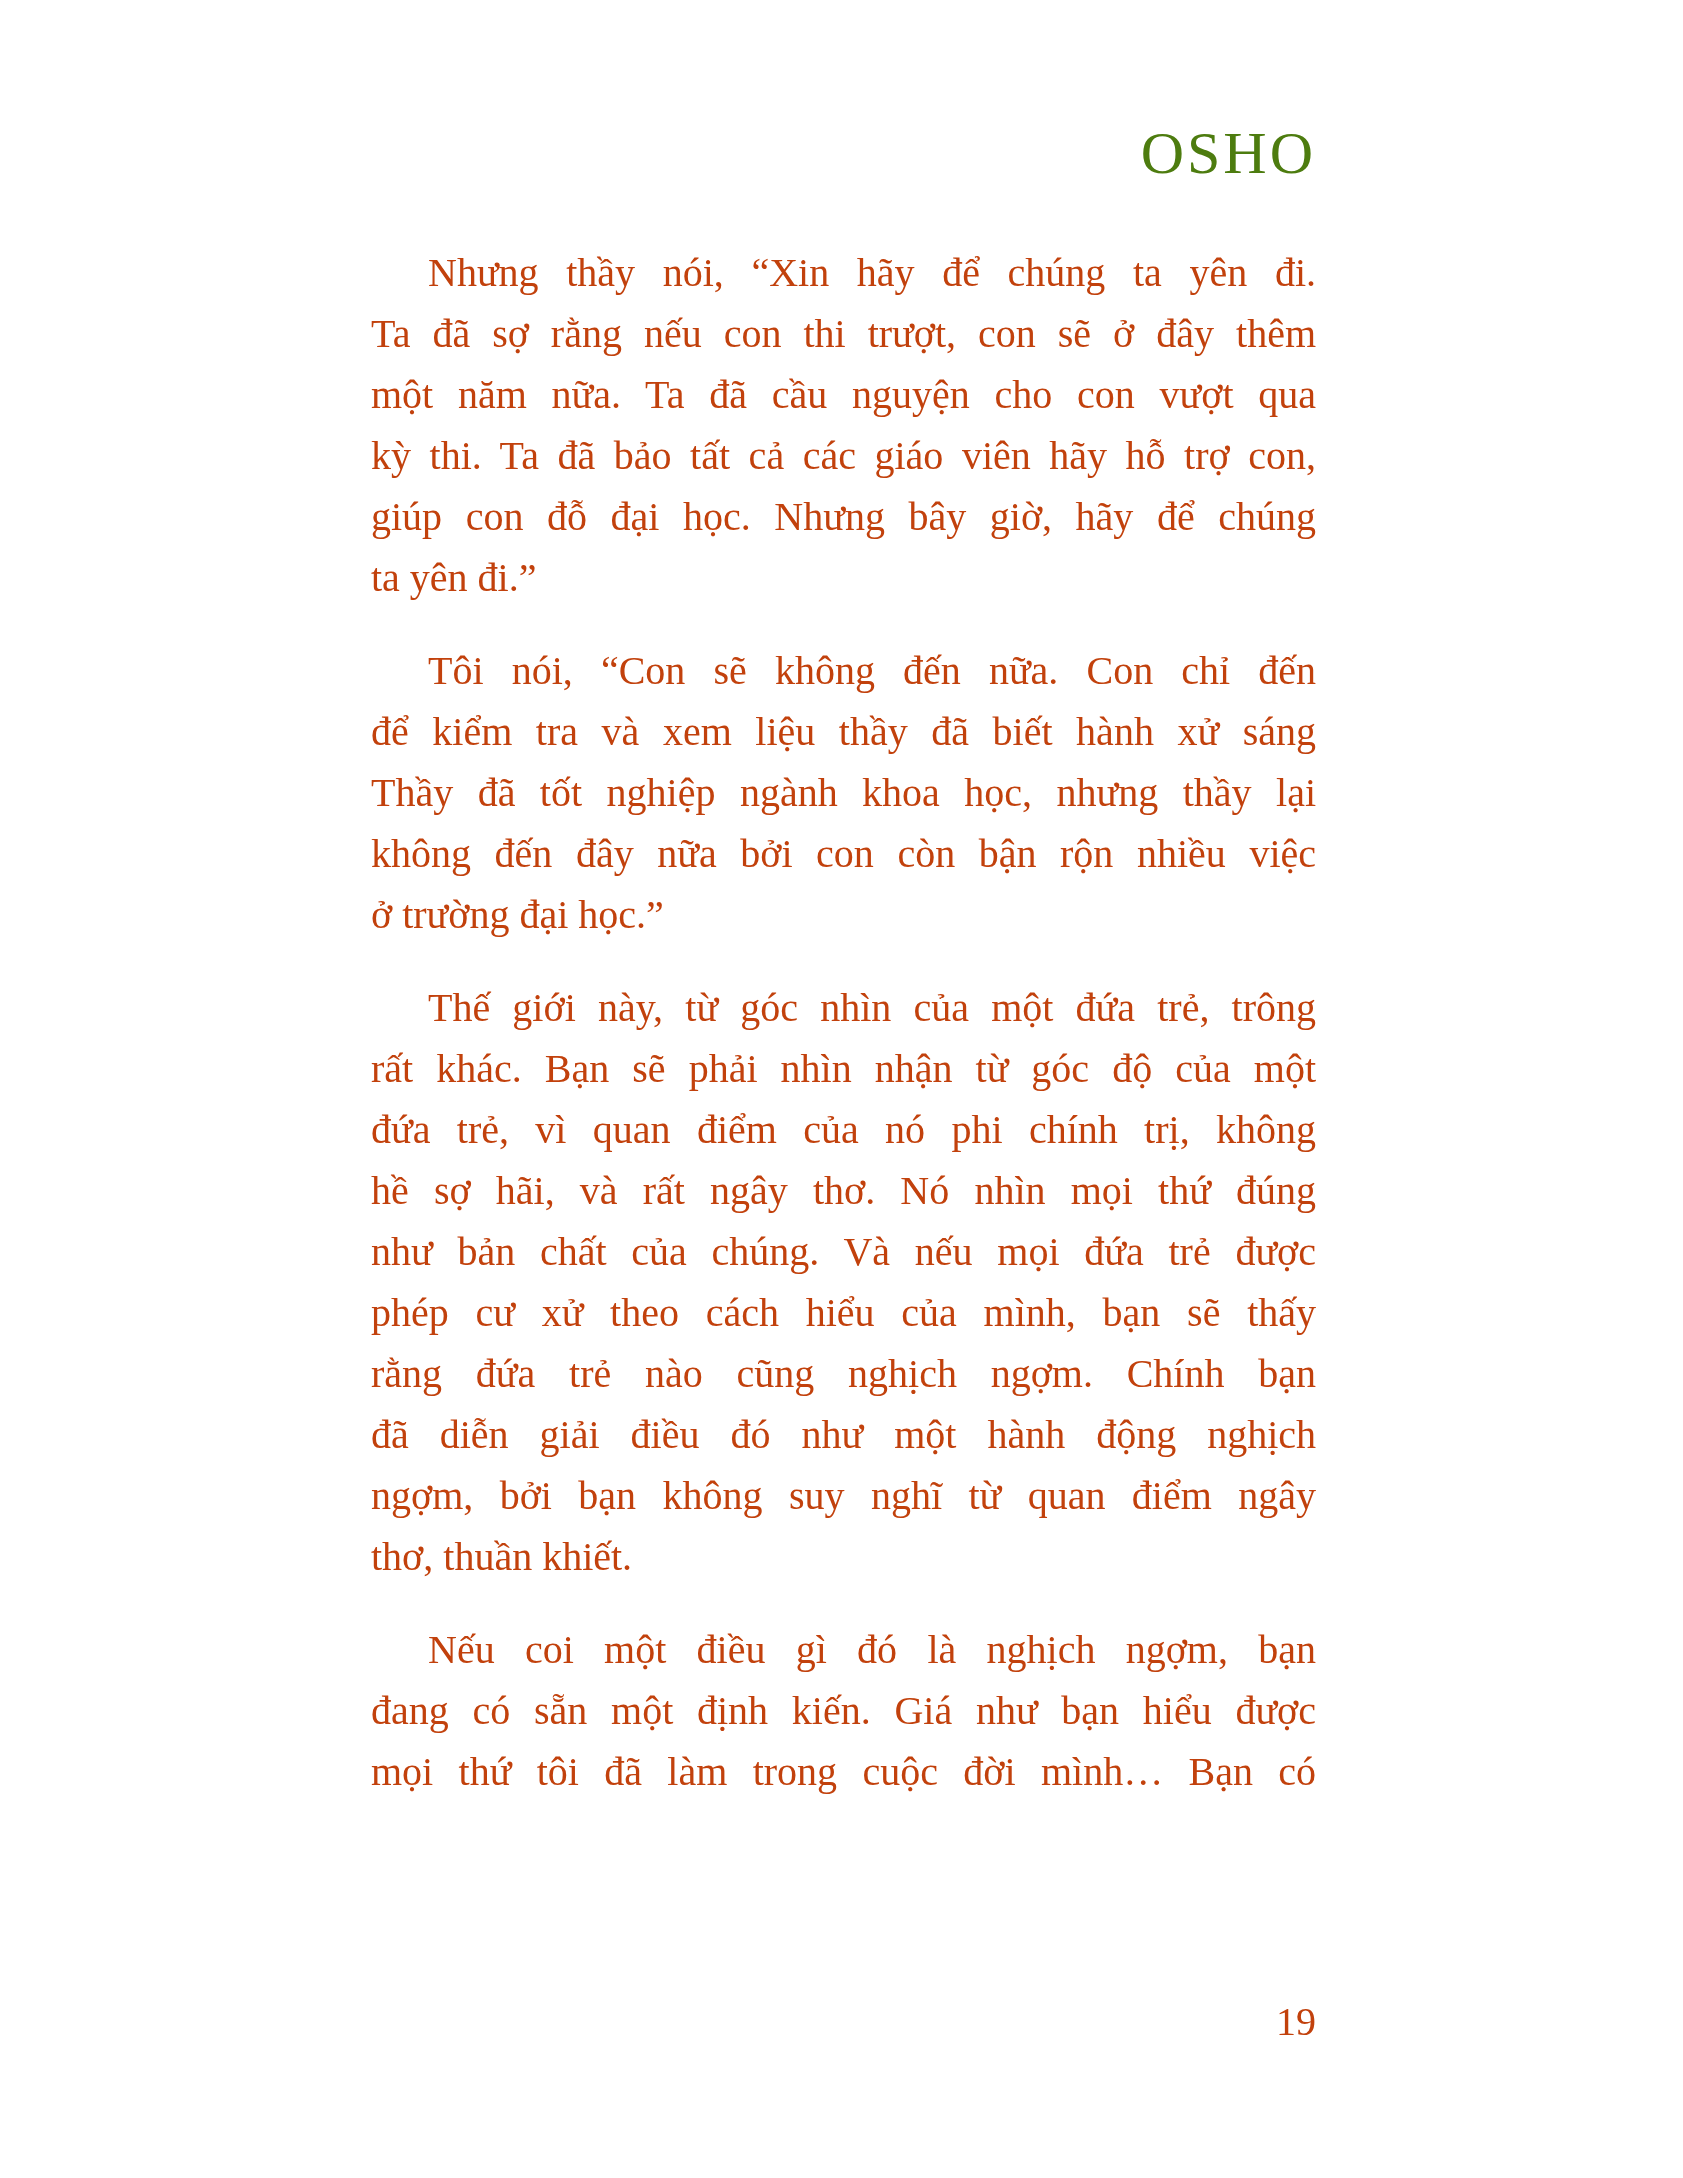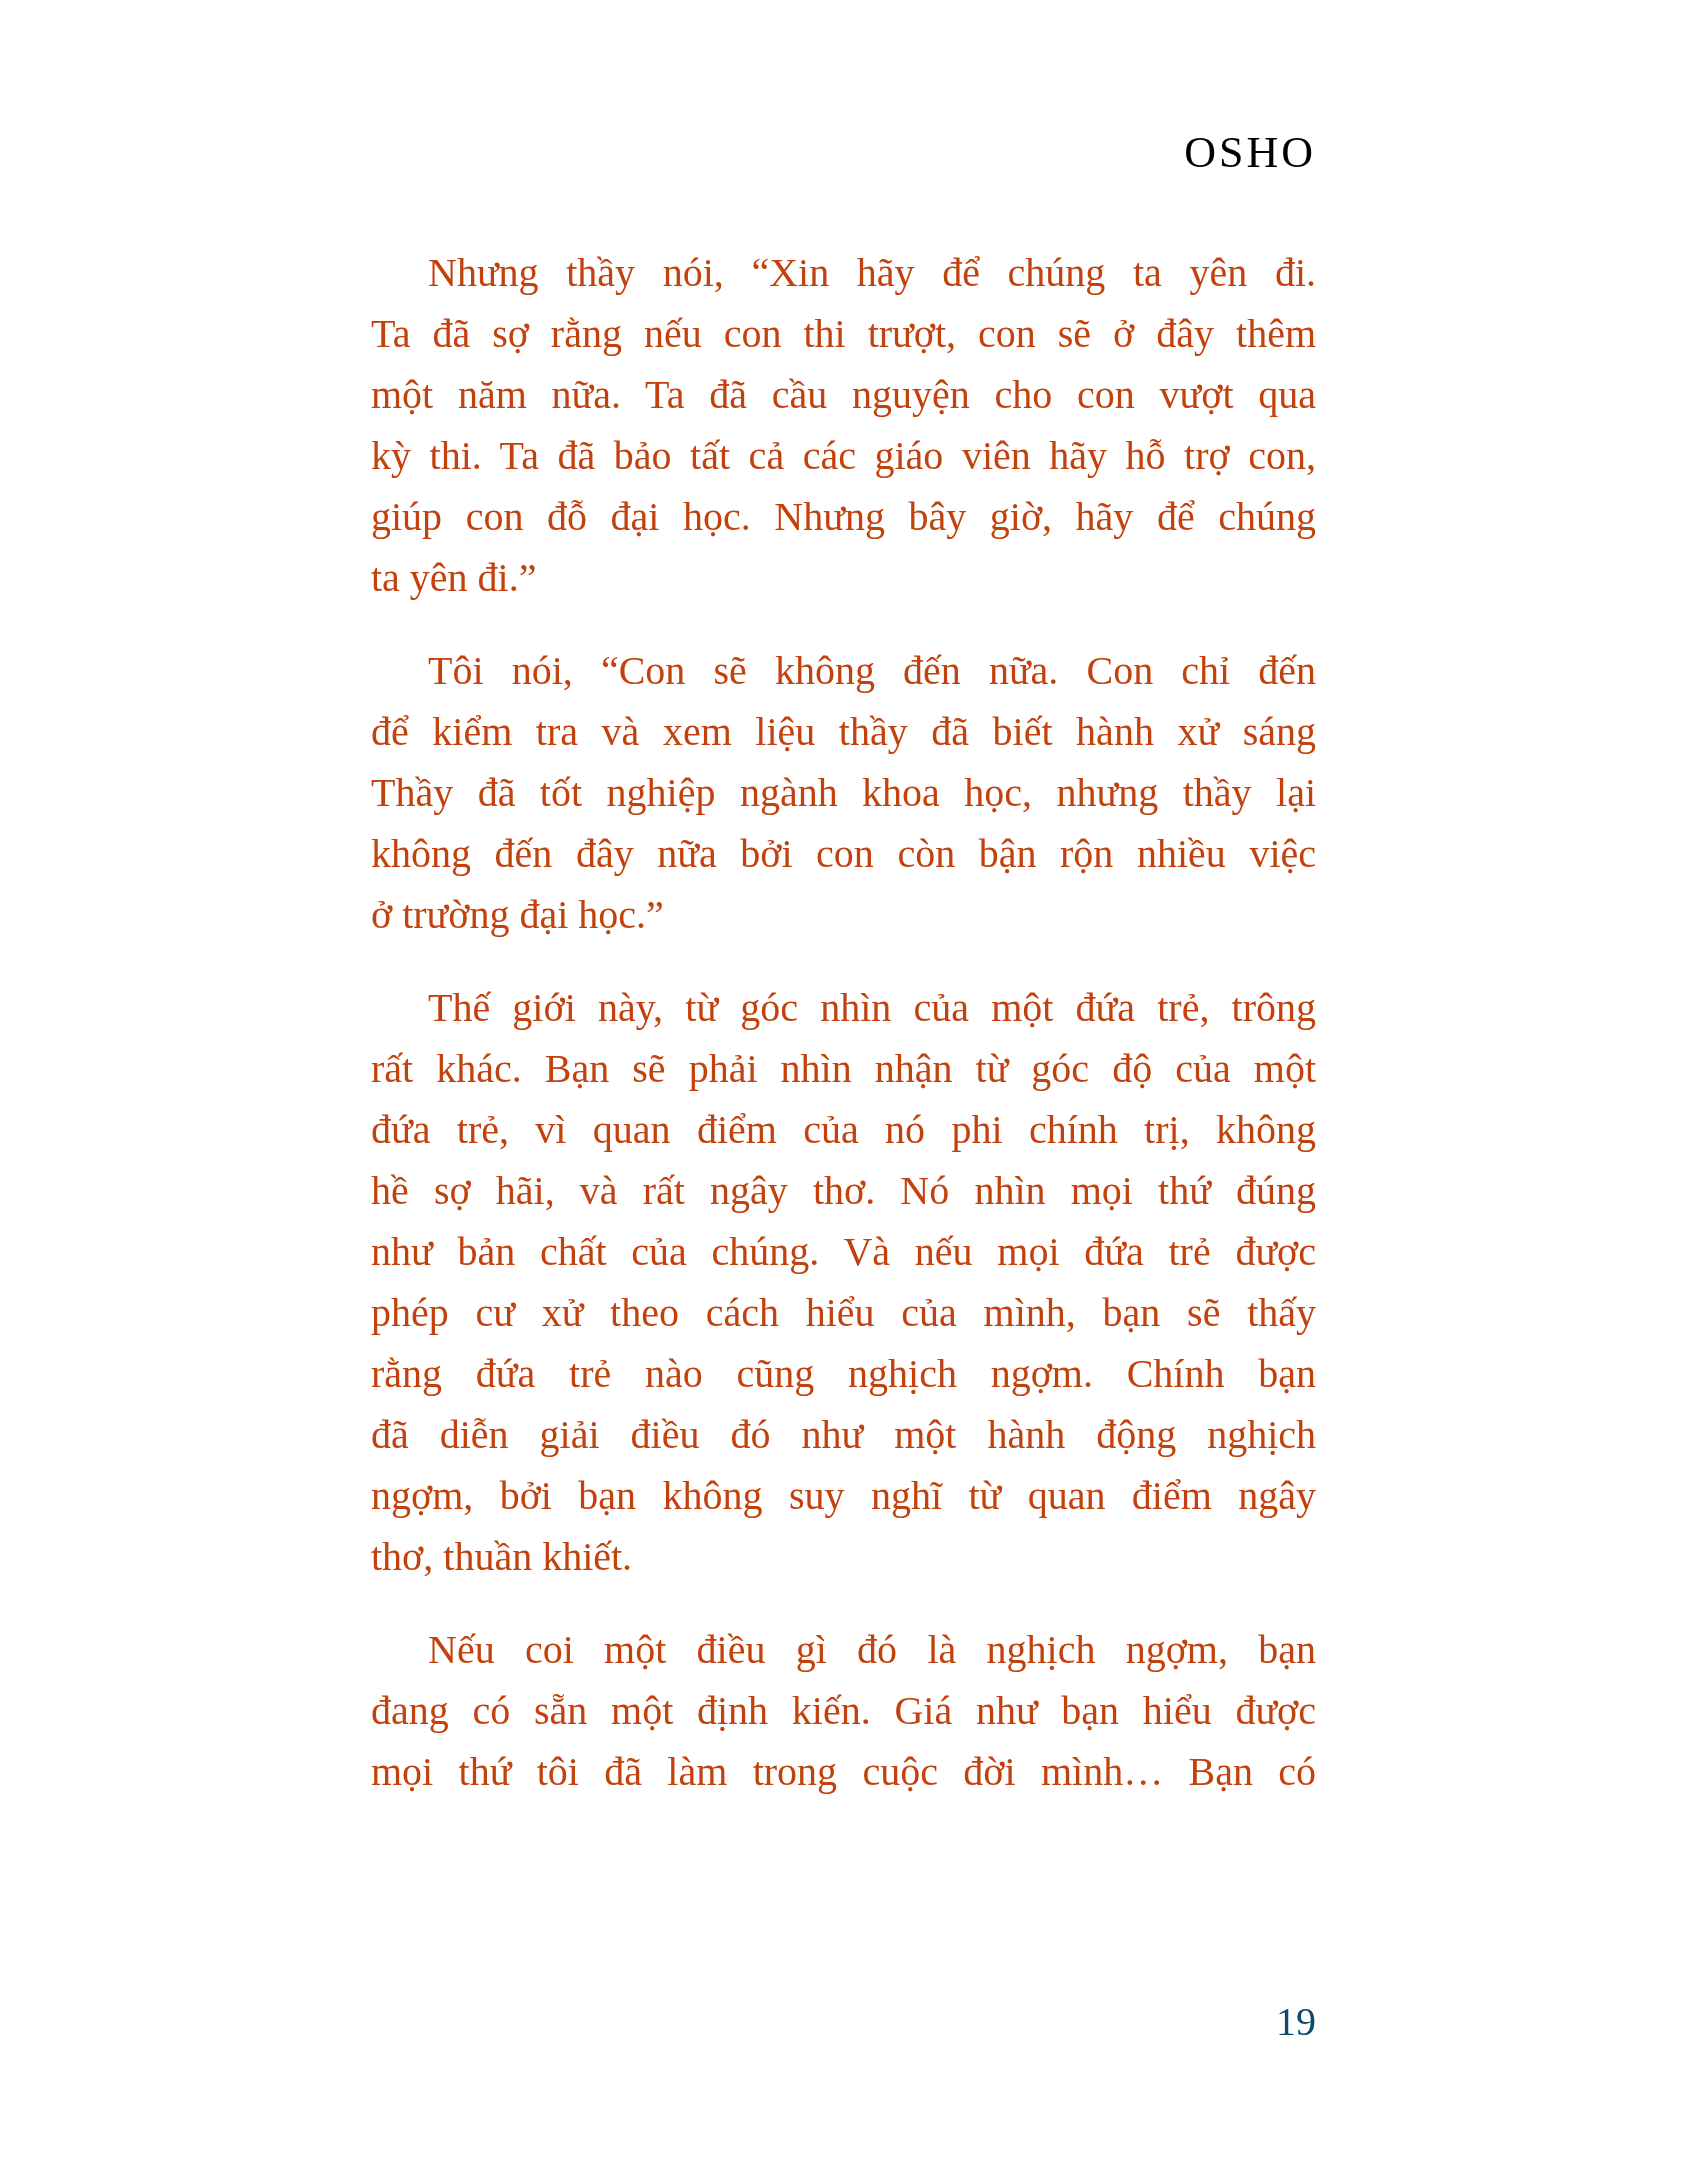--- a/index.html
+++ b/index.html
@@ -17,23 +17,23 @@
     overflow: hidden;
   }
   .running-head {
     position: absolute;
     left: 371px;
     top: 129px;
     width: 945px;
     height: 48px;
     line-height: 48px;
     text-align: right;
-    font-size: 44px;
+    font-size: 60px;
     letter-spacing: 3px;
-    color: #000000;
+    color: #4d7c0f;
   }
   .body-text {
     position: absolute;
     left: 371px;
     top: 242px;
     width: 945px;
   }
   .para {
     margin: 0;
   }
@@ -57,21 +57,21 @@
   }
   .page-number {
     position: absolute;
     left: 371px;
     top: 1996px;
     width: 945px;
     height: 51px;
     line-height: 51px;
     text-align: right;
     font-size: 40px;
-    color: #0c4a6e;
+    color: #c2410c;
   }
 </style>
 </head>
 <body>
 
 <div class="page">
   <div class="running-head">OSHO</div>
 
   <main class="body-text">
       <div class="para">

